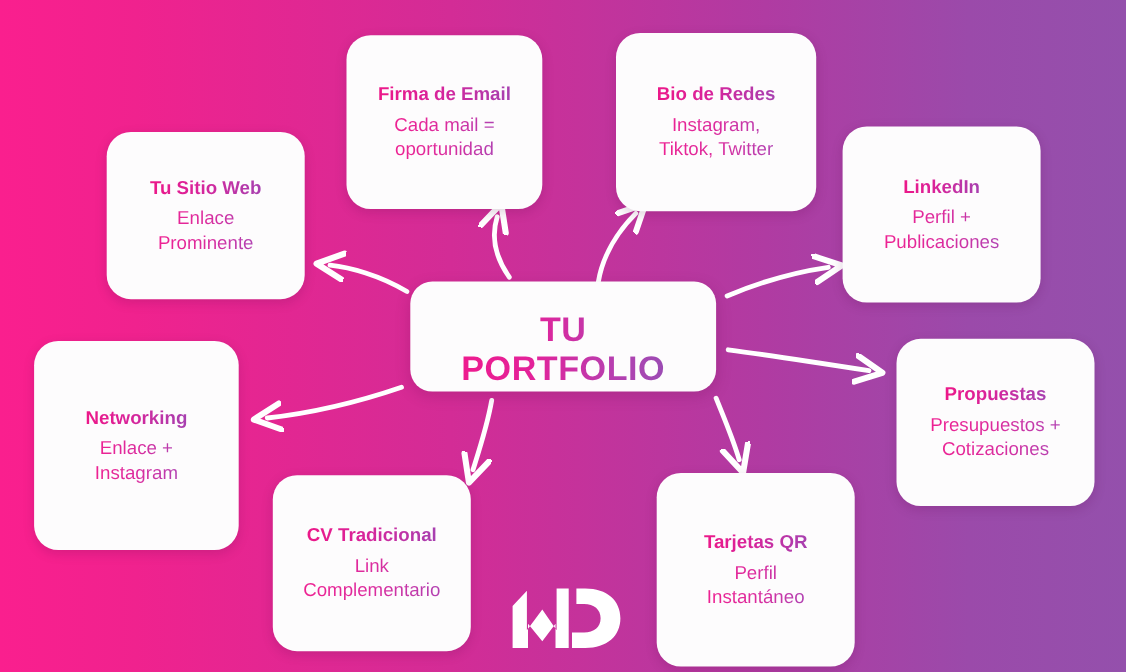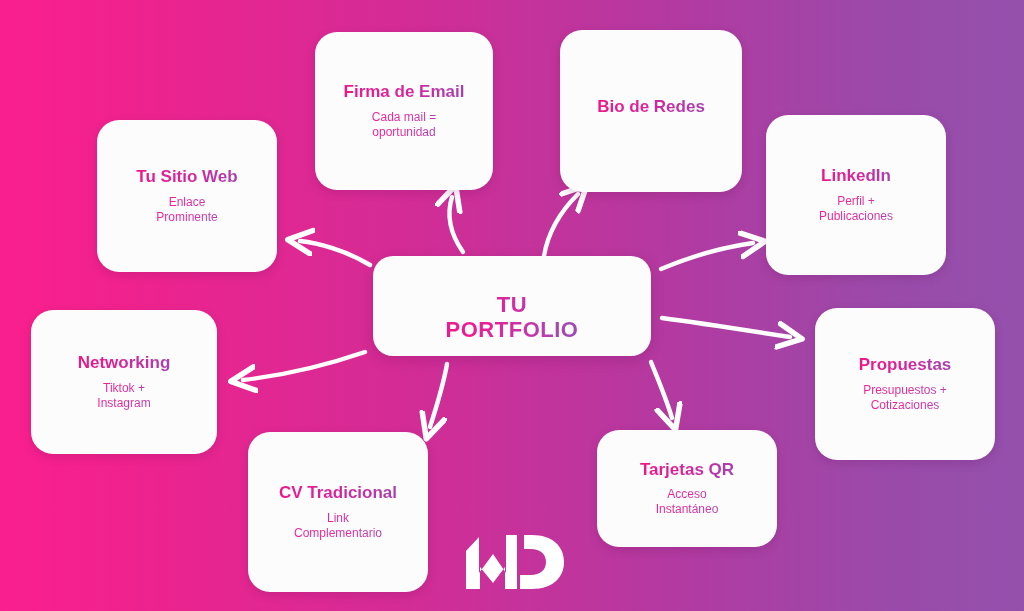--- a/index.html
+++ b/index.html
@@ -51,21 +51,21 @@
     margin-bottom: 7px;
     background-image: linear-gradient(90deg, #EC1889 0%, #D8249B 45%, #A740B0 100%);
     -webkit-background-clip: text;
     background-clip: text;
     color: transparent;
     -webkit-text-fill-color: transparent;
     white-space: nowrap;
   }
 
   .node-subtitle {
-    font-size: 12px;
+    font-size: 17px;
     font-weight: normal;
     line-height: 1.25;
     background-image: linear-gradient(90deg, #EE2192 0%, #DC2C9E 50%, #B241B2 100%);
     -webkit-background-clip: text;
     background-clip: text;
     color: transparent;
     -webkit-text-fill-color: transparent;
   }
 
   #center-node {
@@ -77,21 +77,21 @@
     background: #FDFCFD;
     border-radius: 20px;
     box-shadow: 0 4px 14px rgba(90, 10, 70, 0.20);
     display: flex;
     align-items: center;
     justify-content: center;
     box-sizing: border-box;
   }
 
   #center-title {
-    font-size: 22px;
+    font-size: 31px;
     font-weight: bold;
     line-height: 1.12;
     text-align: center;
     letter-spacing: 0.5px;
     background-image: linear-gradient(90deg, #EE1B8E 0%, #E3229A 35%, #B63FB0 75%, #9B4CB4 100%);
     -webkit-background-clip: text;
     background-clip: text;
     color: transparent;
     margin-top: 24px;
     -webkit-text-fill-color: transparent;
@@ -139,66 +139,70 @@
   <div class="node" style="left:315px; top:32px; width:178px; height:158px;">
     <div class="node-title">Firma de Email</div>
     <div class="node-subtitle">
       <div>Cada mail =</div>
       <div>oportunidad</div>
     </div>
   </div>
 
   <div class="node" style="left:560px; top:30px; width:182px; height:162px;">
     <div class="node-title">Bio de Redes</div>
+    <div class="node-subtitle">
+      <div>Instagram,</div>
+      <div>Tiktok, Twitter</div>
+    </div>
   </div>
 
   <div class="node" style="left:97px; top:120px; width:180px; height:152px;">
     <div class="node-title">Tu Sitio Web</div>
     <div class="node-subtitle">
       <div>Enlace</div>
       <div>Prominente</div>
     </div>
   </div>
 
   <div class="node" style="left:766px; top:115px; width:180px; height:160px;">
     <div class="node-title">LinkedIn</div>
     <div class="node-subtitle">
       <div>Perfil +</div>
       <div>Publicaciones</div>
     </div>
   </div>
 
-  <div class="node" style="left:31px; top:310px; width:186px; height:144px;">
+  <div class="node" style="left:31px; top:310px; width:186px; height:190px;">
     <div class="node-title">Networking</div>
     <div class="node-subtitle">
-      <div>Tiktok +</div>
+      <div>Enlace +</div>
       <div>Instagram</div>
     </div>
   </div>
 
   <div class="node" style="left:815px; top:308px; width:180px; height:152px;">
     <div class="node-title">Propuestas</div>
     <div class="node-subtitle">
       <div>Presupuestos +</div>
       <div>Cotizaciones</div>
     </div>
   </div>
 
   <div class="node" style="left:248px; top:432px; width:180px; height:160px;">
     <div class="node-title">CV Tradicional</div>
     <div class="node-subtitle">
       <div>Link</div>
       <div>Complementario</div>
     </div>
   </div>
 
-  <div class="node" style="left:597px; top:430px; width:180px; height:117px;">
+  <div class="node" style="left:597px; top:430px; width:180px; height:176px;">
     <div class="node-title">Tarjetas QR</div>
     <div class="node-subtitle">
-      <div>Acceso</div>
+      <div>Perfil</div>
       <div>Instantáneo</div>
     </div>
   </div>
 
   <svg id="logo" viewBox="0 0 110 64" xmlns="http://www.w3.org/2000/svg">
     <g fill="#FFFFFF">
 
       <path d="M6,62 L6,24 L19,10 L19,46 L33,27 L46,46 L46,8 L57,8 L57,62 L45,62 L45,40 L33,56 L20,40 L20,62 Z"></path>
 
       <path d="M52,8 L72,8 C92,8 104,19 104,35 C104,51 92,62 72,62 L60,62 L60,48 L71,48

